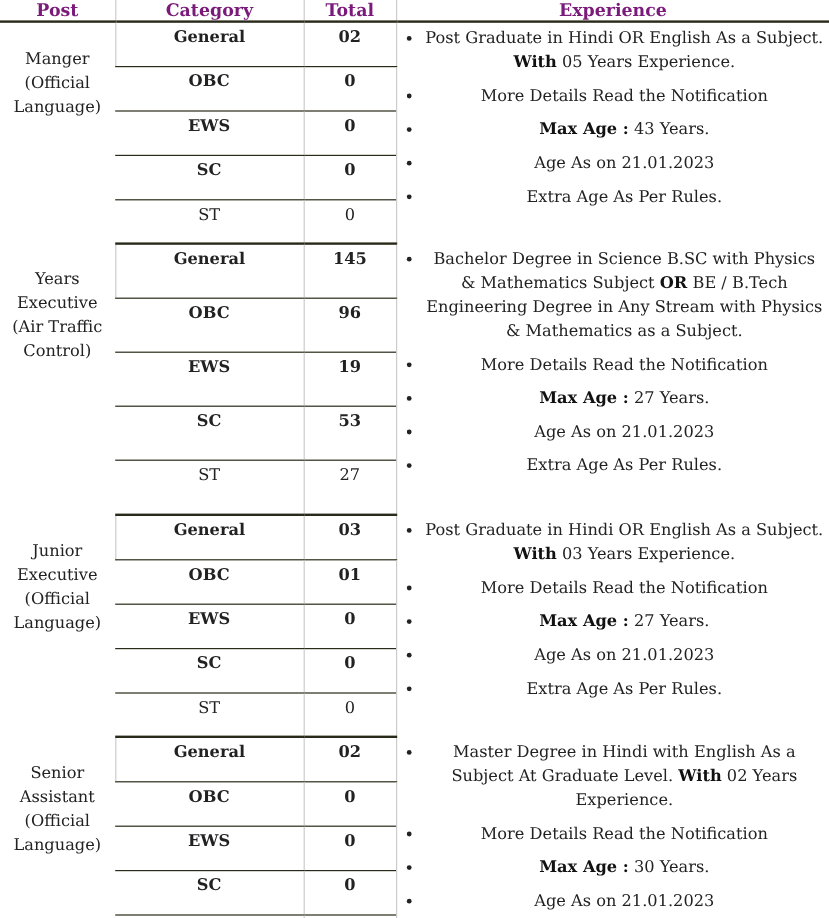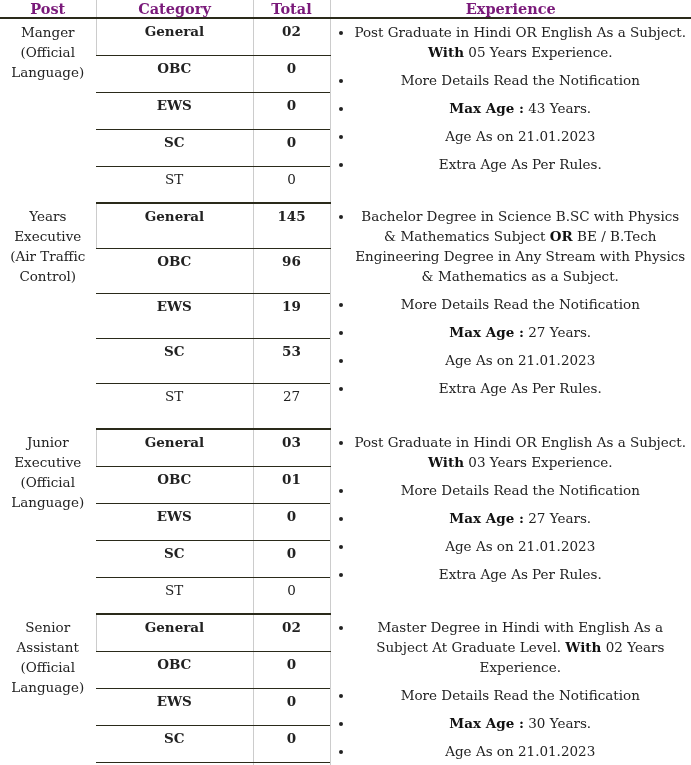--- a/index.html
+++ b/index.html
@@ -6,21 +6,21 @@
   body { width: 691px; height: 765px; overflow: hidden; font-family: "DejaVu Serif", "Liberation Serif", serif; color: #222222; }
   table { border-collapse: collapse; width: 691px; table-layout: fixed; font-size: 13.5px; }
   col.c-post { width: 96px; }
   col.c-cat { width: 157px; }
   col.c-total { width: 77px; }
   col.c-elig { width: 361px; }
   th { color: #7a1a7a; font-weight: bold; font-size: 14.5px; height: 17px; padding: 0; text-align: center; border-bottom: 2px solid #2a2a1a; border-left: 1px solid #cccccc; line-height: 16px; }
   th:first-child { border-left: none; }
   td { padding: 0; vertical-align: top; text-align: center; border-left: 1px solid #cccccc; line-height: 20px; }
   td:first-child { border-left: none; }
-  td.post { padding-top: 3px; line-height: 20px; }
+  td.post { padding-top: 20px; line-height: 20px; }
   td.sub { padding-top: 2px; }
   td.sub.line { border-bottom: 1px solid #2a2a1a; font-weight: bold; }
   td.total { font-variant-numeric: oldstyle-nums; }
   tr.group-end td { border-bottom: 2px solid #2a2a1a; }
   td.elig { text-align: center; padding: 3px 4px 0 4px; }
   ul { margin: 0; padding: 0 0 0 19px; list-style: disc; }
   li { line-height: 20px; margin-bottom: 8px; }
   li:last-child { margin-bottom: 0; }
   b { color: #111111; }
 </style>

